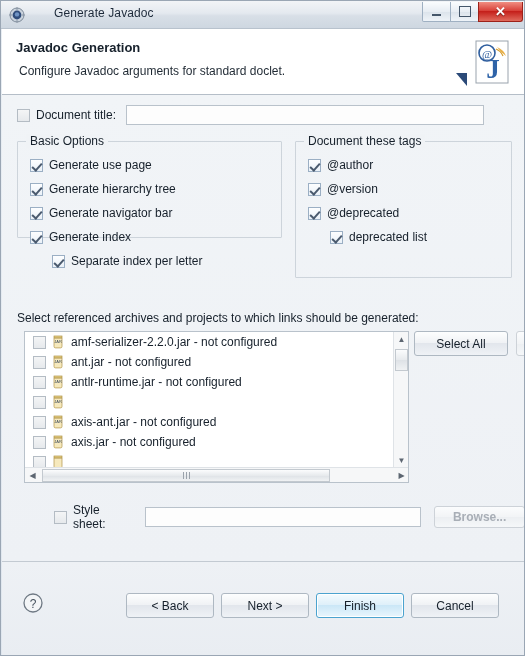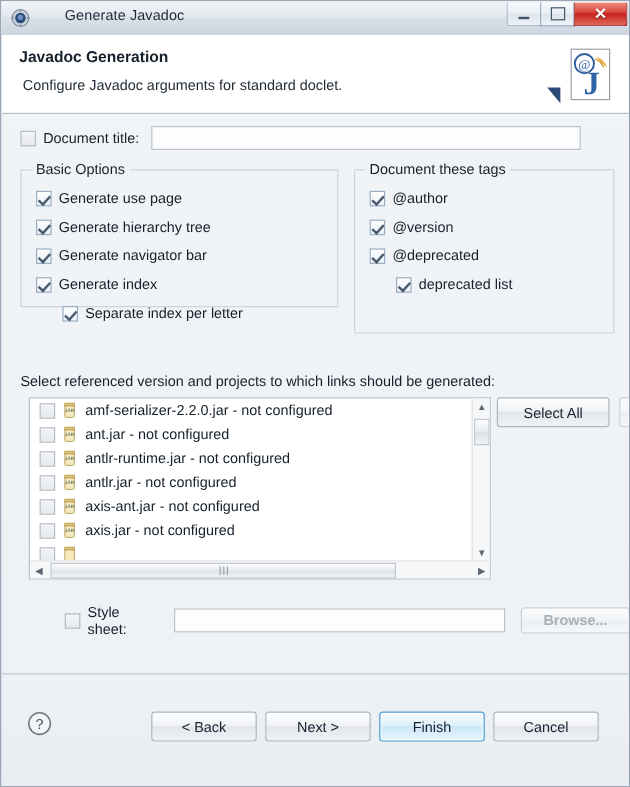--- a/index.html
+++ b/index.html
@@ -183,21 +183,21 @@
     box-sizing: border-box;
   }
   .group > .legend {
     position: absolute;
     left: 8px; top: -8px;
     background: #f0f3f6;
     padding: 0 4px;
     font-size: 12px;
     color: #16202b;
   }
-  .group-basic { left: 15px; top: 46px; width: 265px; height: 115px; }
+  .group-basic { left: 15px; top: 46px; width: 265px; height: 97px; }
   .group-tags  { left: 293px; top: 46px; width: 217px; height: 137px; }
   .group-items { position: absolute; left: 12px; top: 16px; display: flex; flex-direction: column; gap: 10px; }
   .indent { margin-left: 22px; }
 
   
   .arch-label {
     position: absolute;
     left: 15px; top: 216px;
     font-size: 12px;
     color: #16202b;
@@ -419,21 +419,21 @@
           <span class="cb checked"></span>
           <span>@deprecated</span>
         </div>
         <div class="row indent">
           <span class="cb checked"></span>
           <span>deprecated list</span>
         </div>
       </div>
     </div>
 
-    <div class="arch-label">Select referenced version and projects to which links should be generated:</div>
+    <div class="arch-label">Select referenced archives and projects to which links should be generated:</div>
 
     <div class="list-wrap">
       <div class="list-inner">
 
         <div class="list-row">
           <span class="cb unchecked"></span>
           <span class="jar-icon">
             <svg width="15" height="14" viewBox="0 0 15 14">
               <rect x="3" y="1" width="8" height="2" fill="#e8cf86" stroke="#b09447" stroke-width=".7"></rect>
               <path d="M3 3.2 h8 v8.2 a1.5 1.5 0 0 1 -1.5 1.5 h-5 a1.5 1.5 0 0 1 -1.5 -1.5 z" fill="#f6e9bd" stroke="#b09447" stroke-width=".7"></path>
@@ -469,21 +469,20 @@
 
         <div class="list-row">
           <span class="cb unchecked"></span>
           <span class="jar-icon">
             <svg width="15" height="14" viewBox="0 0 15 14">
               <rect x="3" y="1" width="8" height="2" fill="#e8cf86" stroke="#b09447" stroke-width=".7"></rect>
               <path d="M3 3.2 h8 v8.2 a1.5 1.5 0 0 1 -1.5 1.5 h-5 a1.5 1.5 0 0 1 -1.5 -1.5 z" fill="#f6e9bd" stroke="#b09447" stroke-width=".7"></path>
               <text x="7" y="8" font-family="'Liberation Sans',sans-serif" font-size="4" fill="#3b4a5c" text-anchor="middle">JAR</text>
             </svg>
           </span>
-          <span>antlr.jar - not configured</span>
         </div>
 
         <div class="list-row">
           <span class="cb unchecked"></span>
           <span class="jar-icon">
             <svg width="15" height="14" viewBox="0 0 15 14">
               <rect x="3" y="1" width="8" height="2" fill="#e8cf86" stroke="#b09447" stroke-width=".7"></rect>
               <path d="M3 3.2 h8 v8.2 a1.5 1.5 0 0 1 -1.5 1.5 h-5 a1.5 1.5 0 0 1 -1.5 -1.5 z" fill="#f6e9bd" stroke="#b09447" stroke-width=".7"></path>
               <text x="7" y="8" font-family="'Liberation Sans',sans-serif" font-size="4" fill="#3b4a5c" text-anchor="middle">JAR</text>
             </svg>

